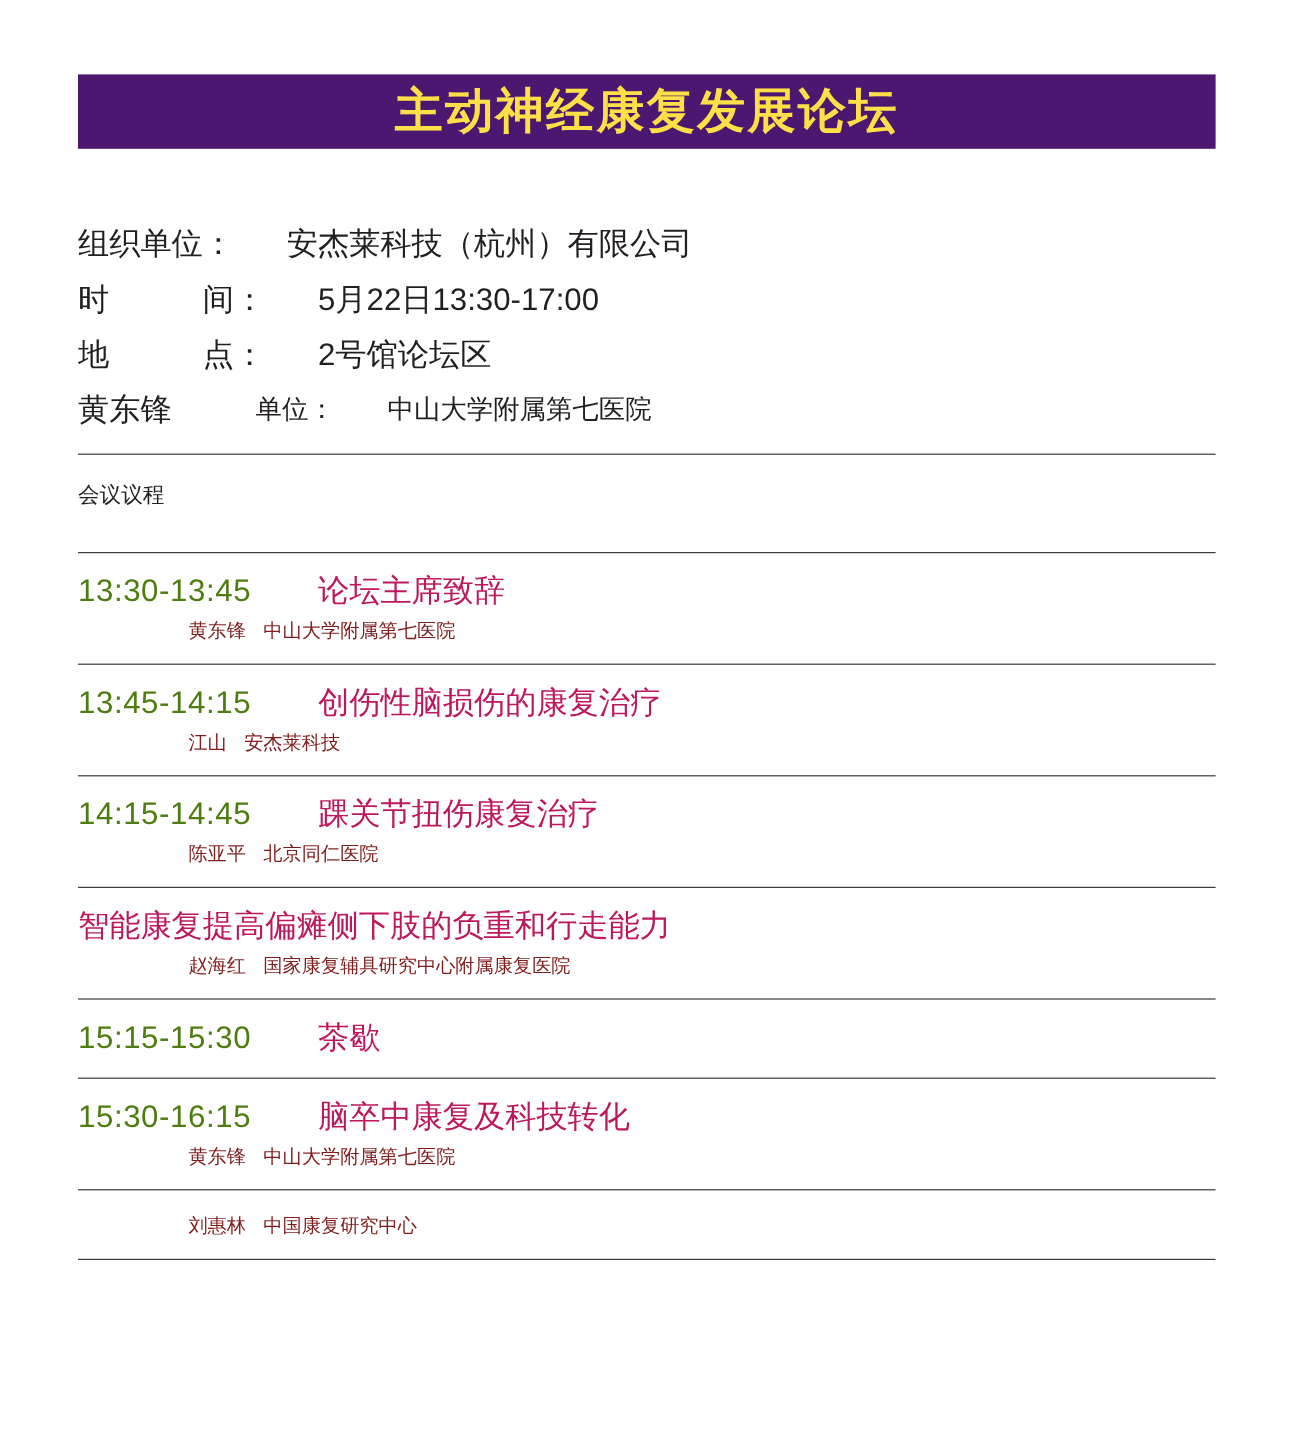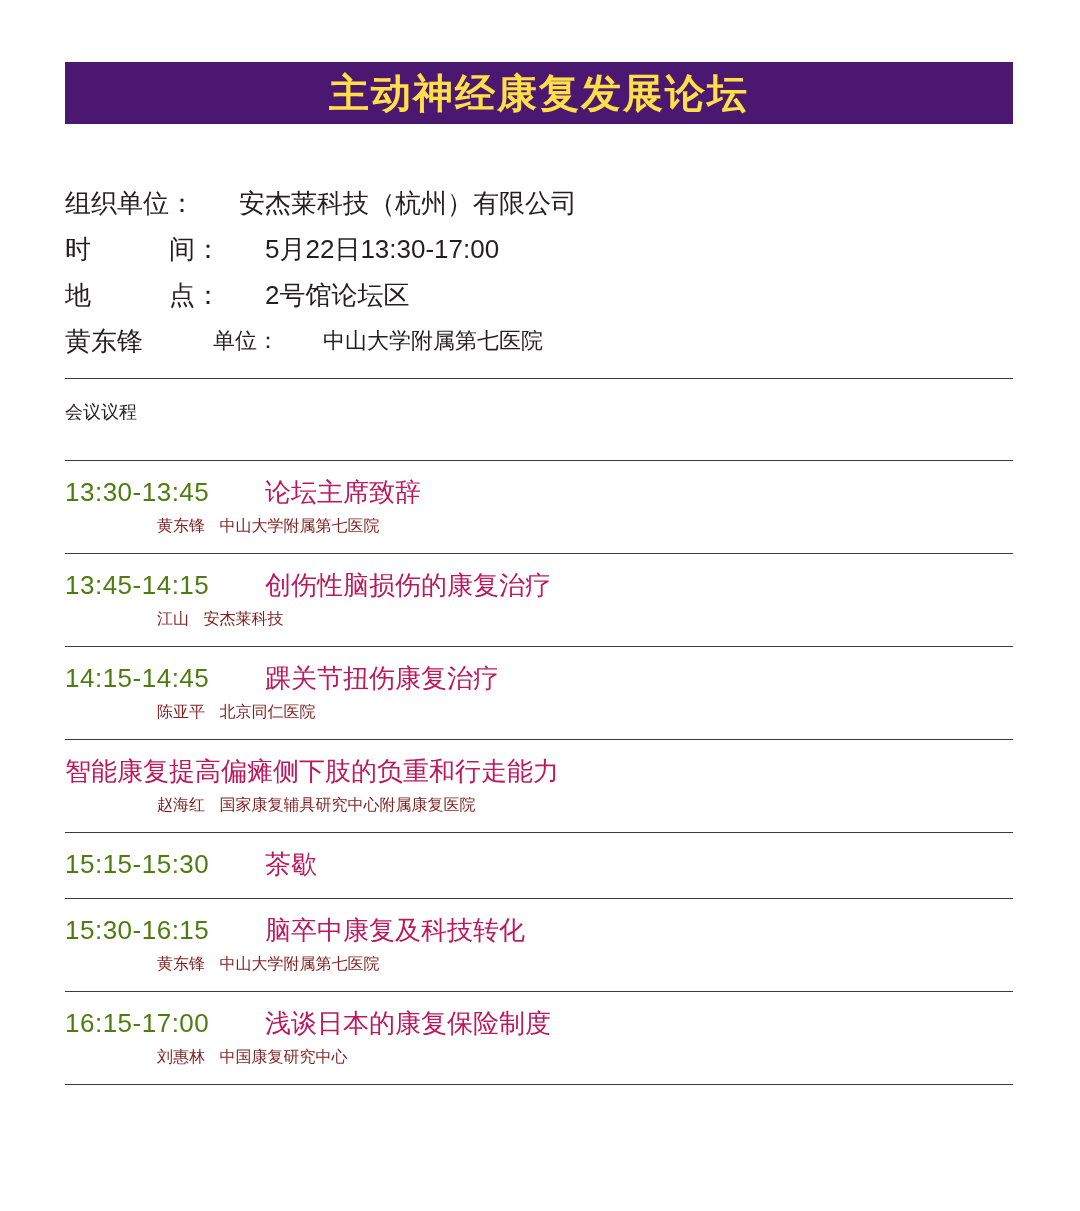--- a/index.html
+++ b/index.html
@@ -231,24 +231,20 @@
         <div class="agenda-time">15:30-16:15</div>
         <div class="agenda-topic">脑卒中康复及科技转化</div>
       </div>
       <div class="agenda-speaker">
         <span class="sp-name">黄东锋</span>
         <span class="sp-aff">中山大学附属第七医院</span>
       </div>
     </div>
 
     <div class="agenda-item">
-      <div class="agenda-main">
-        <div class="agenda-time">16:15-17:00</div>
-        <div class="agenda-topic">浅谈日本的康复保险制度</div>
-      </div>
       <div class="agenda-speaker">
         <span class="sp-name">刘惠林</span>
         <span class="sp-aff">中国康复研究中心</span>
       </div>
     </div>
 
   </div>
 
 </div>
 

